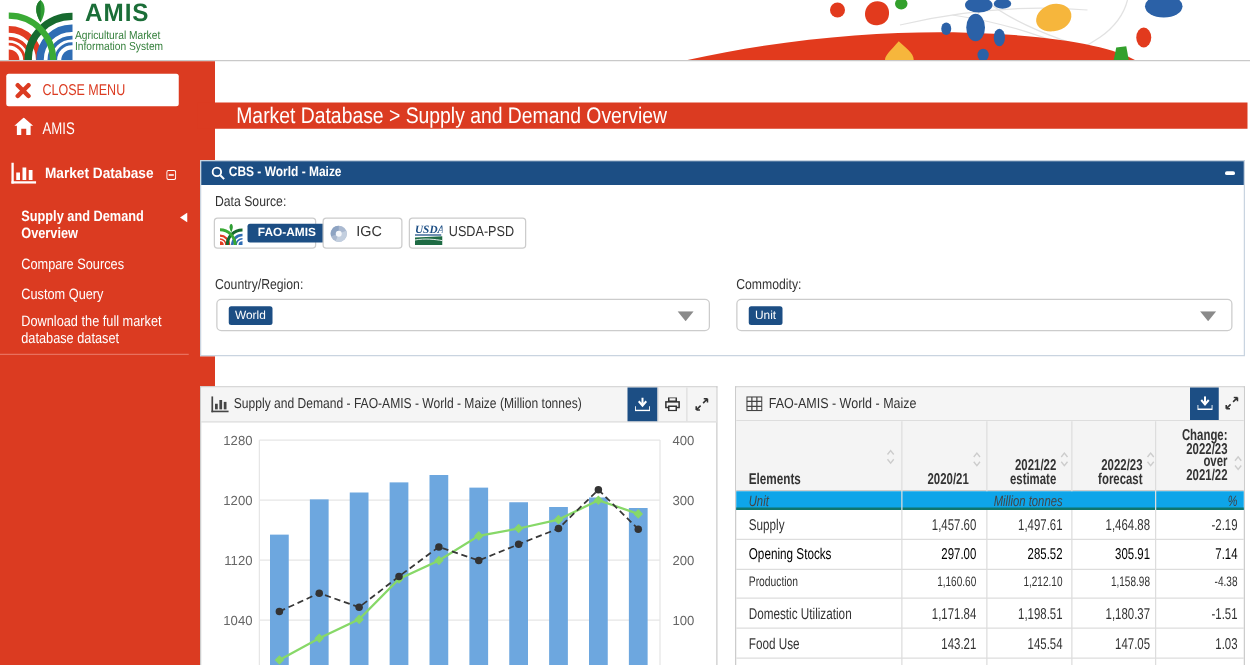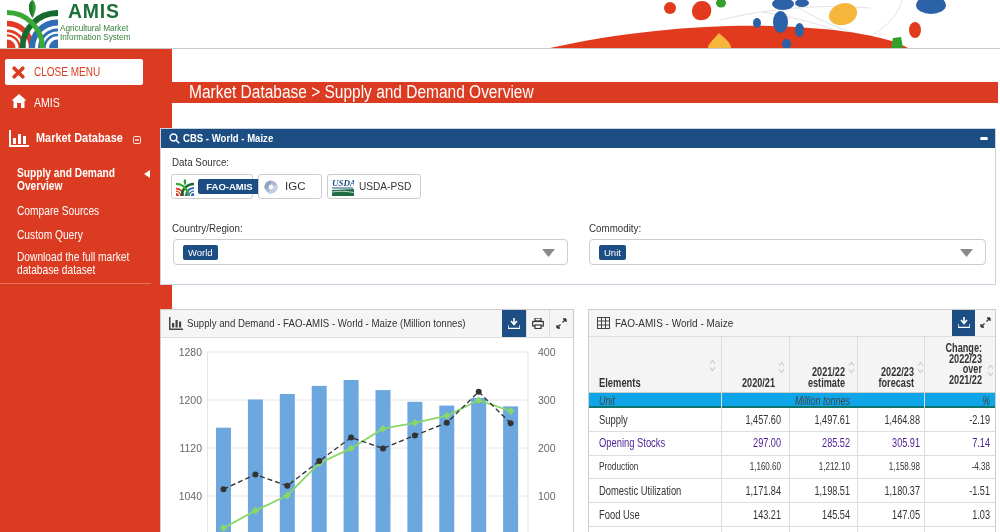--- a/index.html
+++ b/index.html
@@ -303,21 +303,21 @@
     </div>
 
     <div class="abs" style="left:0;top:98px;width:406px;">
       <div style="position:relative;height:23.8px;box-sizing:border-box;border-bottom:1px solid #ddd;font-size:12.5px;color:#333;">
         <span class="abs" style="left:10px;top:4.5px;transform:scaleX(0.75);transform-origin:0 50%;white-space:nowrap;">Supply</span>
         <span class="abs" style="left:132px;width:60px;top:4.5px;text-align:right;transform:scaleX(0.73);transform-origin:100% 50%;">1,457.60</span>
         <span class="abs" style="left:200px;width:61px;top:4.5px;text-align:right;transform:scaleX(0.73);transform-origin:100% 50%;">1,497.61</span>
         <span class="abs" style="left:268px;width:63px;top:4.5px;text-align:right;transform:scaleX(0.73);transform-origin:100% 50%;">1,464.88</span>
         <span class="abs" style="left:341px;width:60px;top:4.5px;text-align:right;transform:scaleX(0.73);transform-origin:100% 50%;">-2.19</span>
       </div>
-      <div style="position:relative;height:23.8px;box-sizing:border-box;border-bottom:1px solid #ddd;font-size:12.5px;color:#4c1d95;">
+      <div style="position:relative;height:23.8px;box-sizing:border-box;border-bottom:1px solid #ddd;font-size:12.5px;color:#000000;">
         <span class="abs" style="left:10px;top:4.5px;transform:scaleX(0.75);transform-origin:0 50%;white-space:nowrap;">Opening Stocks</span>
         <span class="abs" style="left:132px;width:60px;top:4.5px;text-align:right;transform:scaleX(0.73);transform-origin:100% 50%;">297.00</span>
         <span class="abs" style="left:200px;width:61px;top:4.5px;text-align:right;transform:scaleX(0.73);transform-origin:100% 50%;">285.52</span>
         <span class="abs" style="left:268px;width:63px;top:4.5px;text-align:right;transform:scaleX(0.73);transform-origin:100% 50%;">305.91</span>
         <span class="abs" style="left:341px;width:60px;top:4.5px;text-align:right;transform:scaleX(0.73);transform-origin:100% 50%;">7.14</span>
       </div>
       <div style="position:relative;height:23.8px;box-sizing:border-box;border-bottom:1px solid #ddd;font-size:11px;color:#333;">
         <span class="abs" style="left:10px;top:4.5px;transform:scaleX(0.75);transform-origin:0 50%;white-space:nowrap;">Production</span>
         <span class="abs" style="left:132px;width:60px;top:4.5px;text-align:right;transform:scaleX(0.73);transform-origin:100% 50%;">1,160.60</span>
         <span class="abs" style="left:200px;width:61px;top:4.5px;text-align:right;transform:scaleX(0.73);transform-origin:100% 50%;">1,212.10</span>

